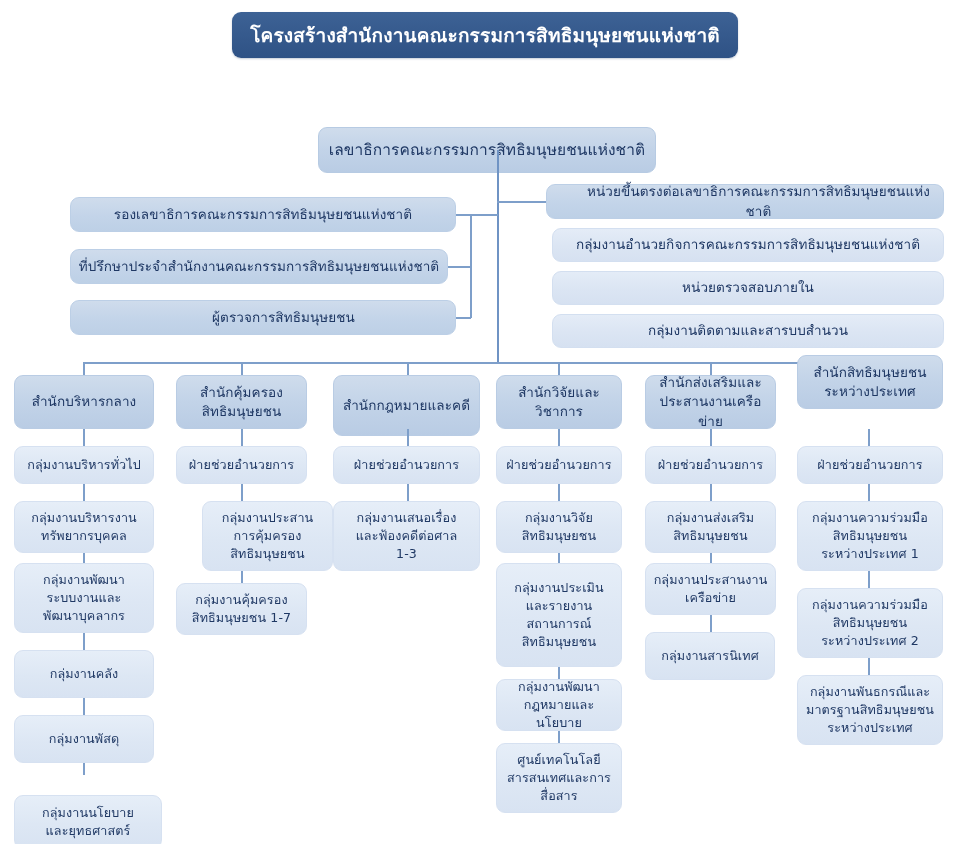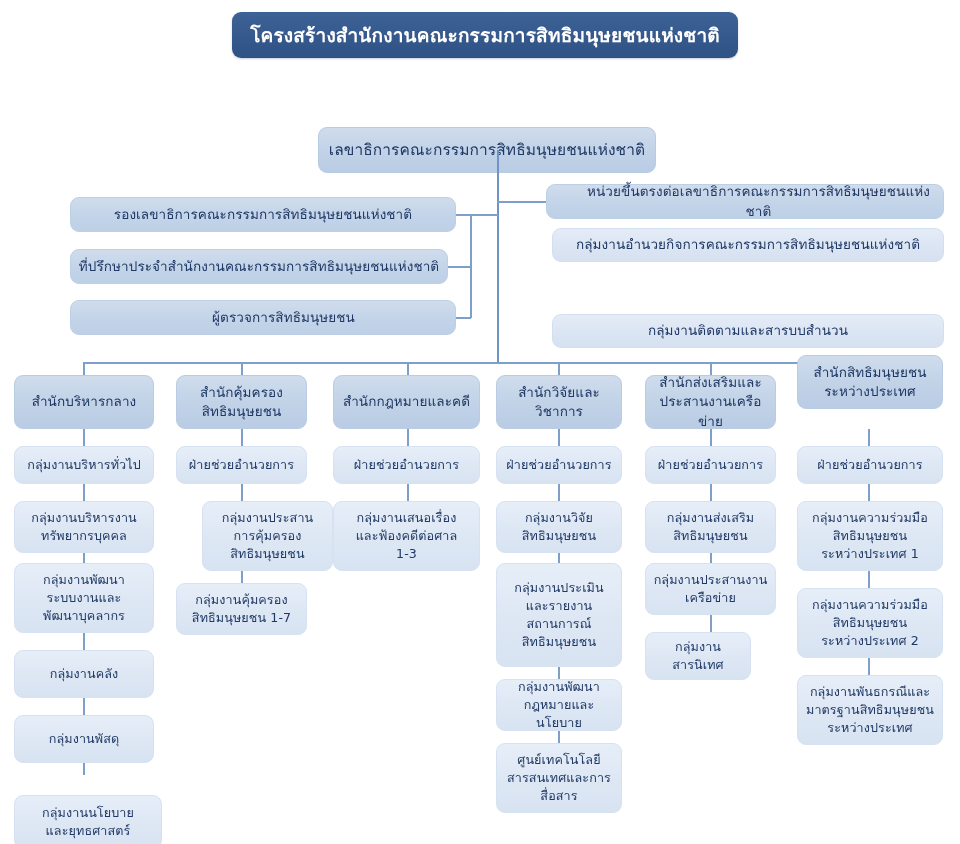--- a/index.html
+++ b/index.html
@@ -115,20 +115,21 @@
   <div class="line h" style="left:455px; top:317px; width:16px;"></div>
 
   <div class="line h" style="left:497px; top:201px; width:50px;"></div>
 
   <div class="box lvl2" style="left:70px; top:197px; width:386px; height:35px;">รองเลขาธิการคณะกรรมการสิทธิมนุษยชนแห่งชาติ</div>
   <div class="box lvl2" style="left:70px; top:249px; width:378px; height:35px;">ที่ปรึกษาประจำสำนักงานคณะกรรมการสิทธิมนุษยชนแห่งชาติ</div>
   <div class="box lvl2" style="left:70px; top:300px; width:386px; height:35px;padding-left:47px;">ผู้ตรวจการสิทธิมนุษยชน</div>
 
   <div class="box lvl2" style="left:546px; top:184px; width:398px; height:35px;padding-left:33px;">หน่วยขึ้นตรงต่อเลขาธิการคณะกรรมการสิทธิมนุษยชนแห่งชาติ</div>
   <div class="box lvl2-light" style="left:552px; top:228px; width:392px; height:34px;">กลุ่มงานอำนวยกิจการคณะกรรมการสิทธิมนุษยชนแห่งชาติ</div>
+  <div class="box lvl2-light" style="left:552px; top:271px; width:392px; height:34px;">หน่วยตรวจสอบภายใน</div>
   <div class="box lvl2-light" style="left:552px; top:314px; width:392px; height:34px;">กลุ่มงานติดตามและสารบบสำนวน</div>
 
   <div class="line h spine" style="left:83px; top:362px; width:792px;"></div>
 
   <div class="line v" style="left:83px; top:362px; height:13px;"></div>
   <div class="line v" style="left:241px; top:362px; height:13px;"></div>
   <div class="line v" style="left:407px; top:362px; height:13px;"></div>
   <div class="line v" style="left:558px; top:362px; height:13px;"></div>
   <div class="line v" style="left:710px; top:362px; height:13px;"></div>
   <div class="line v" style="left:868px; top:362px; height:13px;"></div>
@@ -156,21 +157,21 @@
   <div class="line v" style="left:241px; top:429px; height:17px;"></div>
   <div class="box lvl4" style="left:176px; top:446px; width:131px; height:38px;">ฝ่ายช่วยอำนวยการ</div>
   <div class="line v" style="left:241px; top:484px; height:17px;"></div>
   <div class="box lvl4" style="left:176px; top:501px; width:131px; height:70px;margin-left:26px;">กลุ่มงานประสาน
 การคุ้มครอง
 สิทธิมนุษยชน</div>
   <div class="line v" style="left:241px; top:571px; height:12px;"></div>
   <div class="box lvl4" style="left:176px; top:583px; width:131px; height:52px;">กลุ่มงานคุ้มครอง
 สิทธิมนุษยชน  1-7</div>
 
-  <div class="box lvl3" style="left:333px; top:375px; width:147px; height:54px;">สำนักกฎหมายและคดี</div>
+  <div class="box lvl3" style="left:333px; top:375px; width:147px; height:61px;">สำนักกฎหมายและคดี</div>
   <div class="line v" style="left:407px; top:429px; height:17px;"></div>
   <div class="box lvl4" style="left:333px; top:446px; width:147px; height:38px;">ฝ่ายช่วยอำนวยการ</div>
   <div class="line v" style="left:407px; top:484px; height:17px;"></div>
   <div class="box lvl4" style="left:333px; top:501px; width:147px; height:70px;">กลุ่มงานเสนอเรื่อง
 และฟ้องคดีต่อศาล
 1-3</div>
 
   <div class="box lvl3" style="left:496px; top:375px; width:126px; height:54px;">สำนักวิจัยและ
 วิชาการ</div>
   <div class="line v" style="left:558px; top:429px; height:17px;"></div>
@@ -195,21 +196,21 @@
 ประสานงานเครือข่าย</div>
   <div class="line v" style="left:710px; top:429px; height:17px;"></div>
   <div class="box lvl4" style="left:645px; top:446px; width:131px; height:38px;">ฝ่ายช่วยอำนวยการ</div>
   <div class="line v" style="left:710px; top:484px; height:17px;"></div>
   <div class="box lvl4" style="left:645px; top:501px; width:131px; height:52px;">กลุ่มงานส่งเสริม
 สิทธิมนุษยชน</div>
   <div class="line v" style="left:710px; top:553px; height:10px;"></div>
   <div class="box lvl4" style="left:645px; top:563px; width:131px; height:52px;">กลุ่มงานประสานงาน
 เครือข่าย</div>
   <div class="line v" style="left:710px; top:615px; height:17px;"></div>
-  <div class="box lvl4" style="left:645px; top:632px; width:106px; height:48px;">กลุ่มงานสารนิเทศ</div>
+  <div class="box lvl4" style="left:645px; top:632px; width:130px; height:48px;">กลุ่มงานสารนิเทศ</div>
 
   <div class="box lvl3" style="left:797px; top:355px; width:146px; height:54px;">สำนักสิทธิมนุษยชน
 ระหว่างประเทศ</div>
   <div class="line v" style="left:868px; top:429px; height:17px;"></div>
   <div class="box lvl4" style="left:797px; top:446px; width:146px; height:38px;">ฝ่ายช่วยอำนวยการ</div>
   <div class="line v" style="left:868px; top:484px; height:17px;"></div>
   <div class="box lvl4" style="left:797px; top:501px; width:146px; height:70px;">กลุ่มงานความร่วมมือ
 สิทธิมนุษยชน
 ระหว่างประเทศ 1</div>
   <div class="line v" style="left:868px; top:571px; height:17px;"></div>

